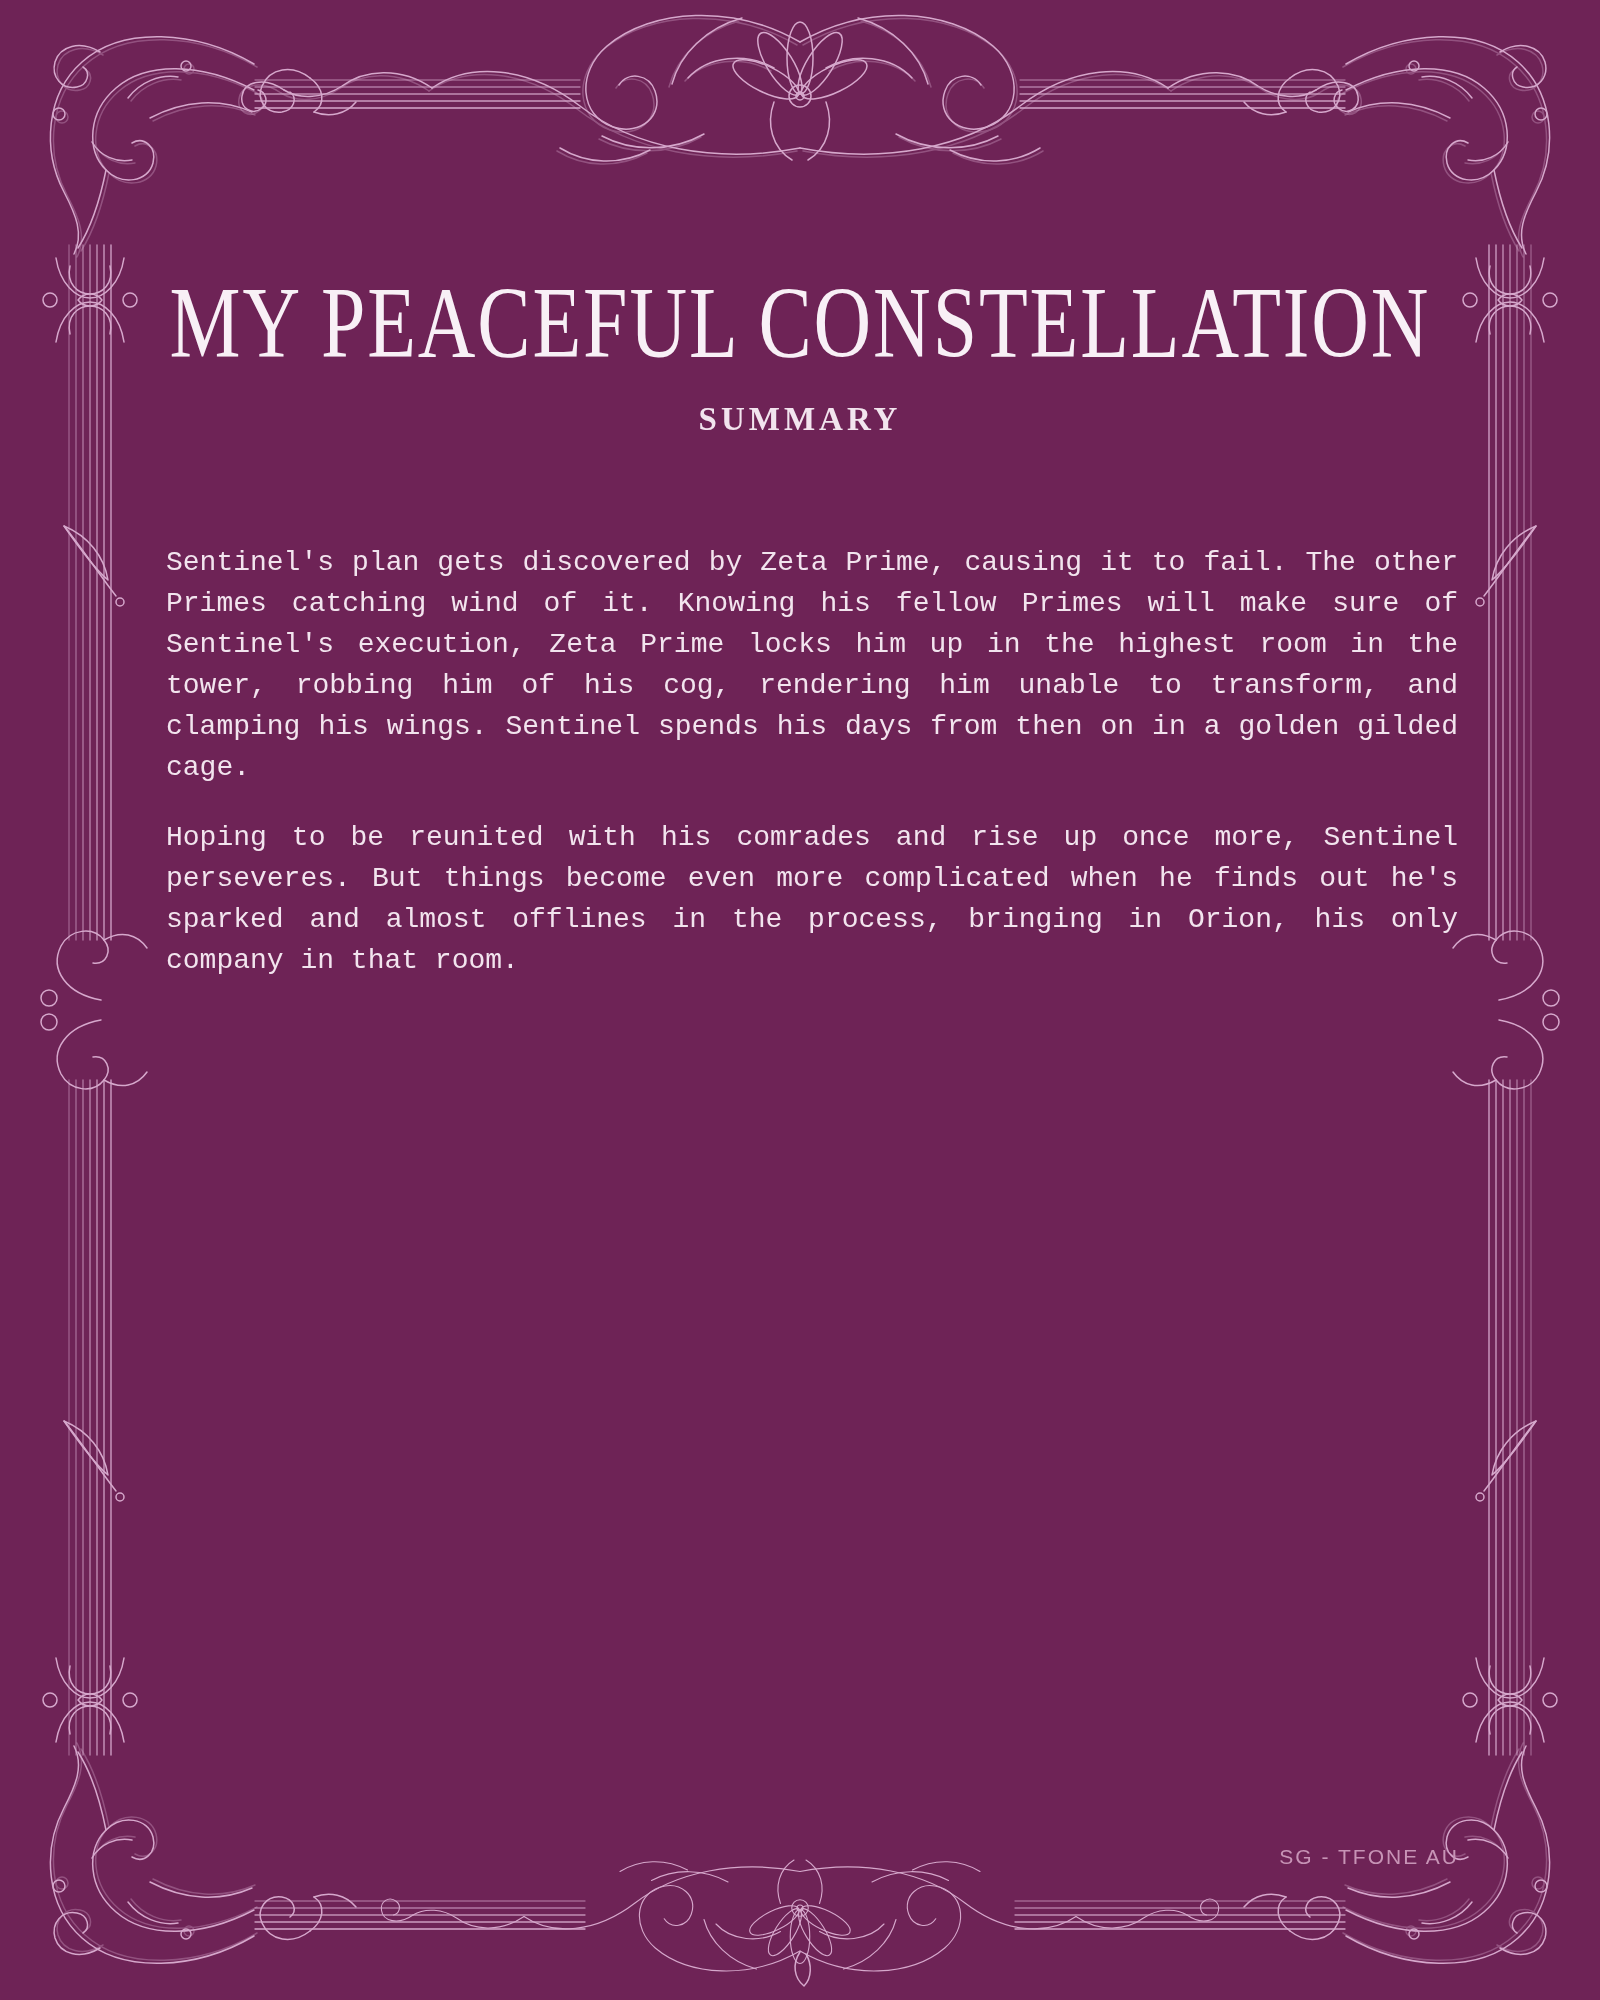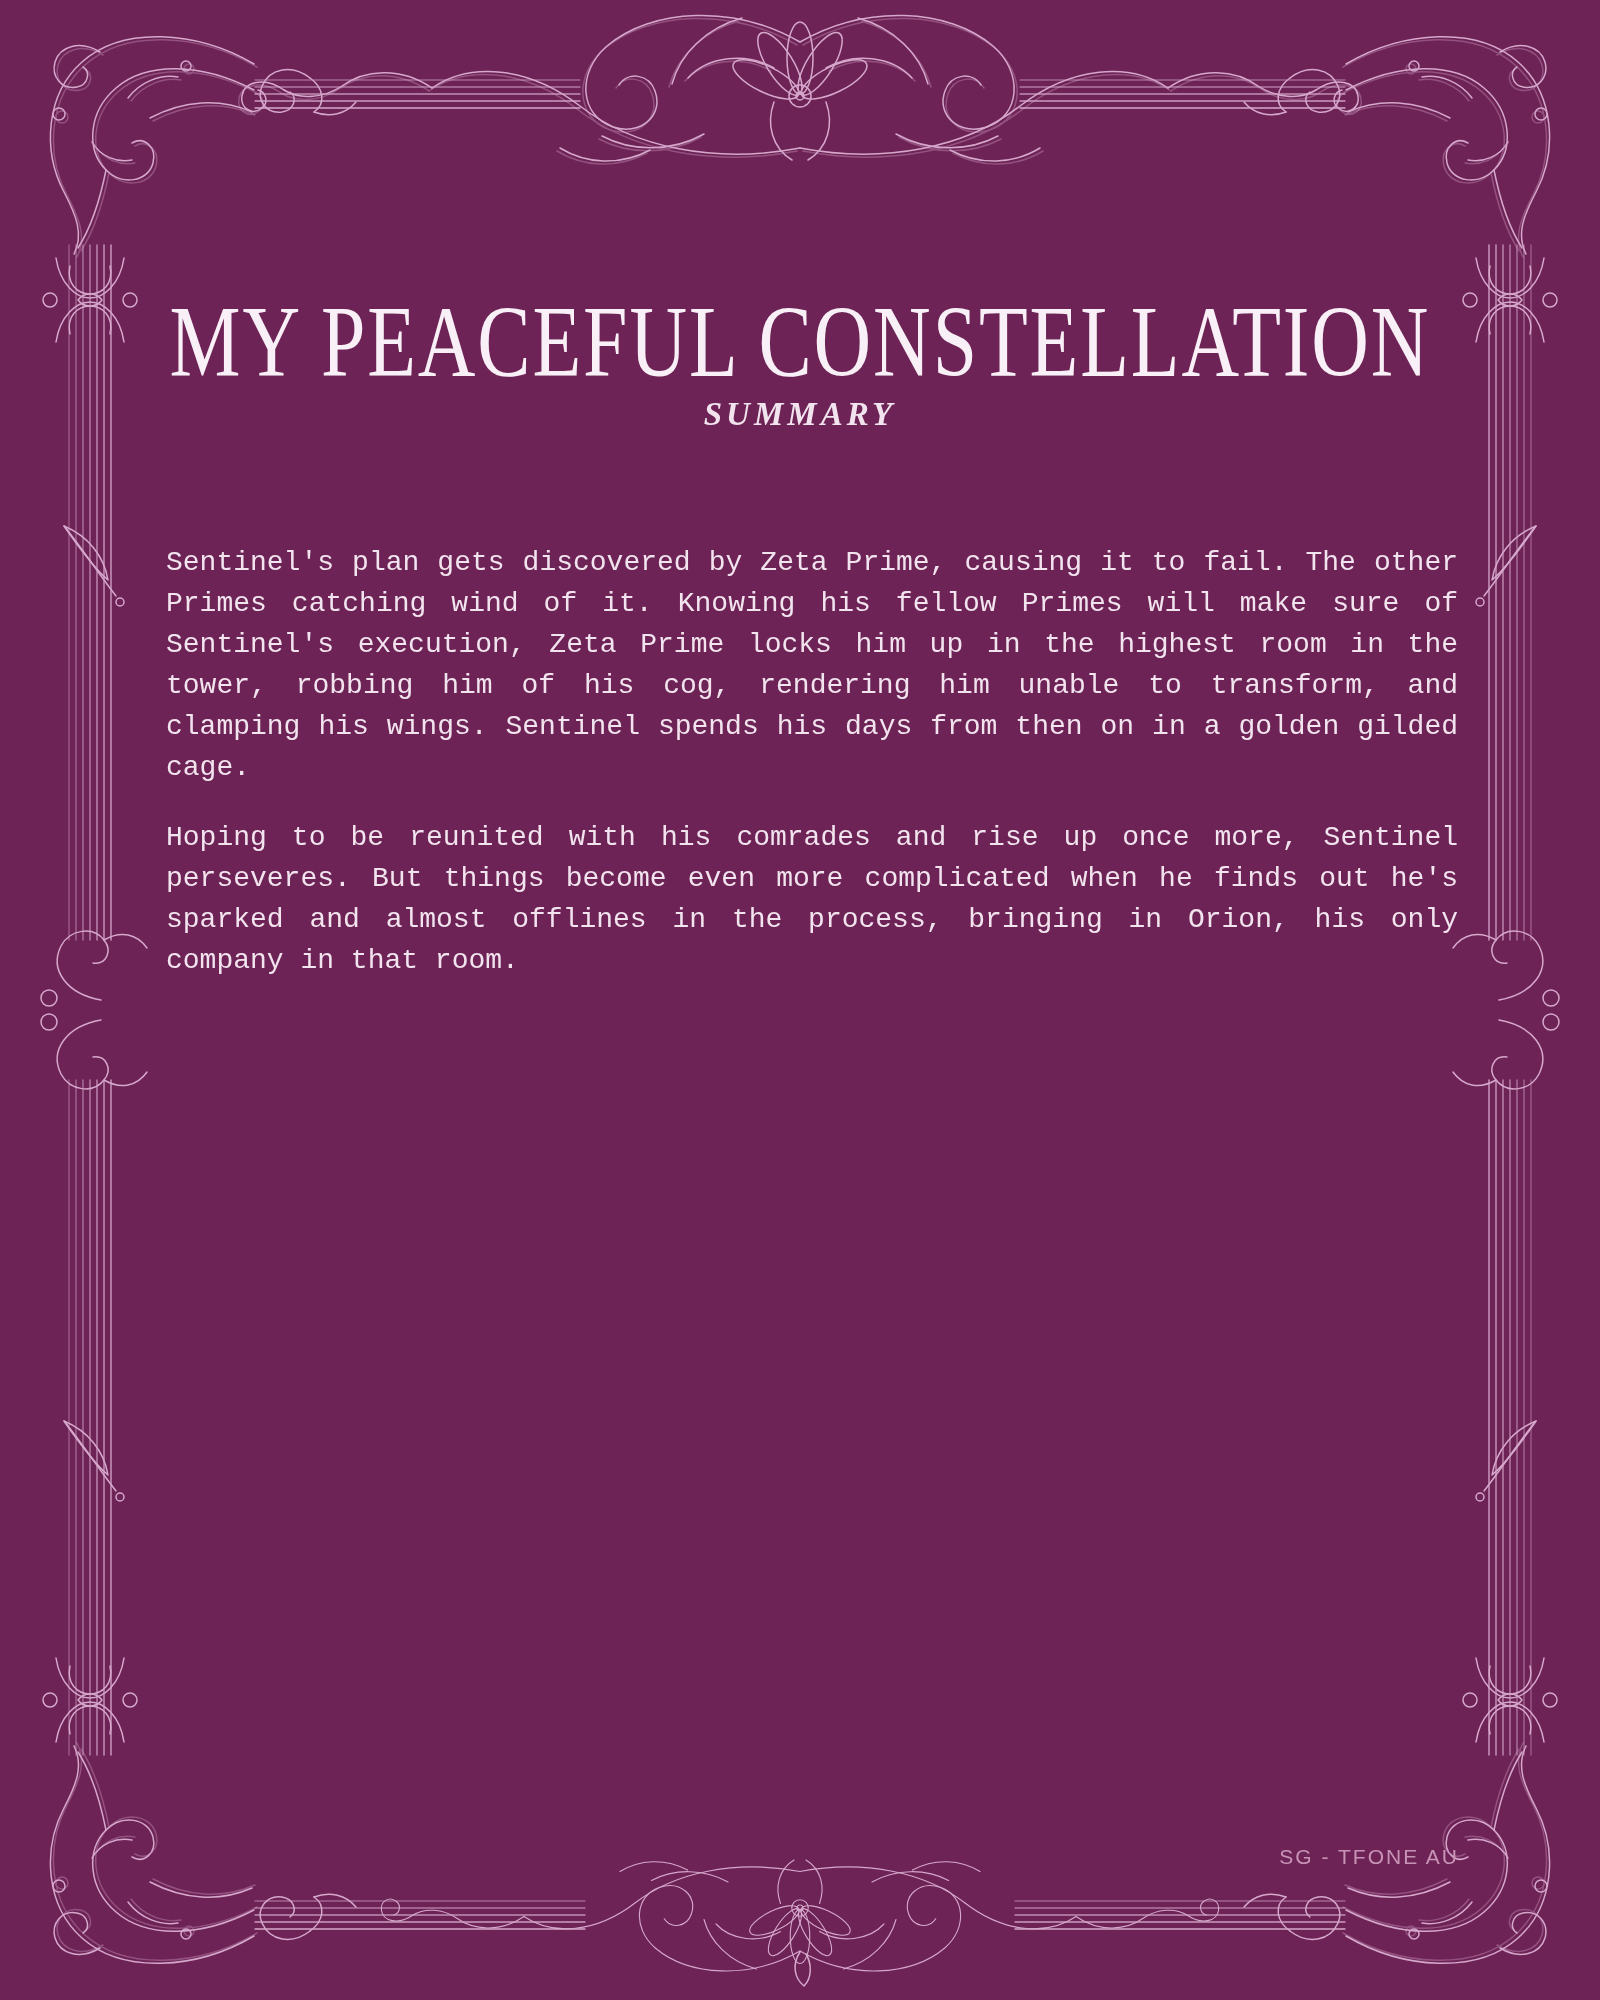--- a/index.html
+++ b/index.html
@@ -27,38 +27,37 @@
     fill:none;
     stroke-width:1.5;
     stroke-linecap:round;
     stroke-linejoin:round;
   }
   .echo{opacity:.35;}
   .band line{stroke-width:1.3;}
 
   .header{
     position:absolute;
-    top:292px;
+    top:273px;
     left:0;
     width:100%;
     text-align:center;
     color:var(--title-text);
   }
   .title{
     font-size:84px;
     line-height:84px;
     font-weight:400;
     letter-spacing:2px;
     white-space:nowrap;
     transform:scale(.95,1.2);
     transform-origin:center top;
   }
   .subtitle{
-    margin-top:20px;
-    font-style:italic;
+    margin-top:44px;
     font-weight:bold;
     font-size:33px;
     letter-spacing:4px;
     color:var(--body-text);
   }
   .body-text{
     position:absolute;
     top:542px;
     left:166px;
     width:1292px;

